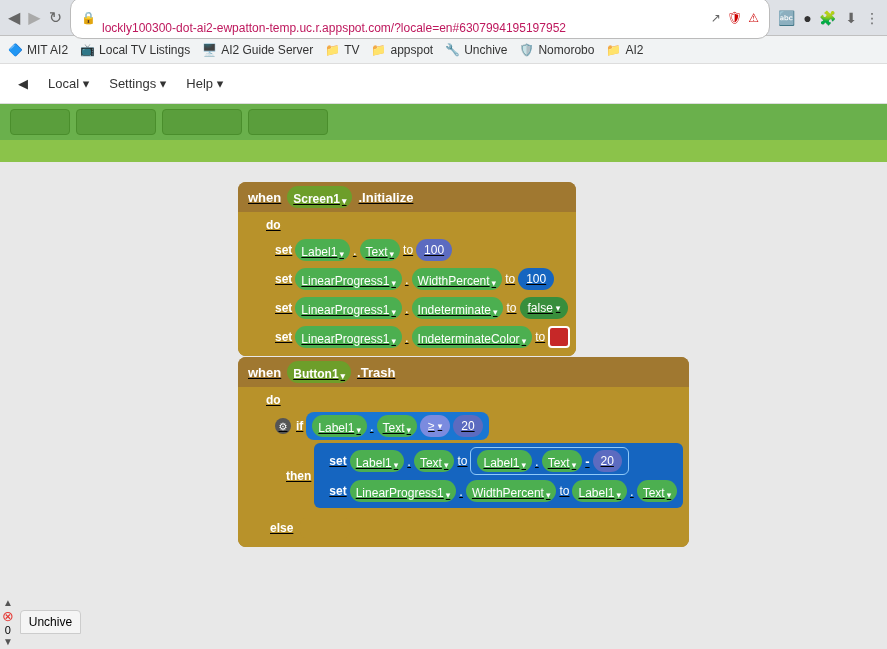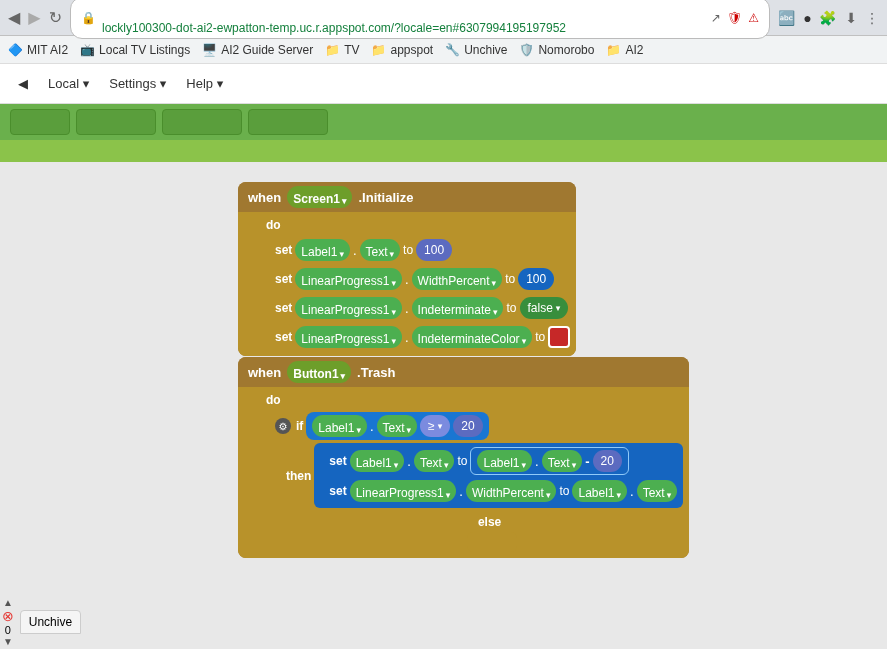--- a/index.html
+++ b/index.html
@@ -175,20 +175,21 @@
       align-items: center;
       gap: 4px;
     }
 
     .block-outer {
       background: #a07830;
       border-radius: 8px;
       padding: 0;
       display: inline-flex;
       flex-direction: column;
+      text-decoration: underline;
     }
 
     .block-header {
       background: #a07830;
       border-radius: 8px 8px 0 0;
       padding: 5px 10px;
       display: flex;
       align-items: center;
       gap: 6px;
       color: white;
@@ -230,21 +231,21 @@
 <body>
 
 <div class="browser-bar">
   <div class="browser-icons">
     <span style="color:#666;font-size:16px;">◀</span>
     <span style="color:#aaa;font-size:16px;">▶</span>
     <span style="color:#666;font-size:16px;">↻</span>
   </div>
   <div class="address-bar">
     <span style="color:#666;">🔒</span>
-    <span style="font-size:12px;color:#15803d;margin-top:20px;">lockly100300-dot-ai2-ewpatton-temp.uc.r.appspot.com/?locale=en#6307994195197952</span>
+    <span style="font-size:12px;color:#be185d;margin-top:20px;">lockly100300-dot-ai2-ewpatton-temp.uc.r.appspot.com/?locale=en#6307994195197952</span>
     <span style="color:#666;margin-left:auto;">↗</span>
     <span style="color:#c00;">🛡</span>
     <span style="color:#c00;">⚠</span>
   </div>
   <div class="browser-icons">
     <span style="color:#666;font-size:14px;">🔤</span>
     <span style="color:#333;font-size:14px;">●</span>
     <span style="color:#666;font-size:14px;">🧩</span>
     <span style="color:#666;font-size:14px;">⬇</span>
     <span style="color:#666;font-size:14px;">⋮</span>
@@ -404,21 +405,21 @@
               <span style="color:white;">.</span>
               <span class="dropdown-pill" style="background:#4caf50;">WidthPercent <span class="dropdown-arrow">▾</span></span>
               <span style="color:white;font-size:12px;">to</span>
               <span class="dropdown-pill" style="background:#4caf50;">Label1 <span class="dropdown-arrow">▾</span></span>
               <span style="color:white;">.</span>
               <span class="dropdown-pill" style="background:#4caf50;">Text <span class="dropdown-arrow">▾</span></span>
             </div>
           </div>
         </div>
 
-        <div class="inner-row" style="margin-left:30px;margin-top:4px;flex-direction:column;">
+        <div class="inner-row" style="margin-left:4px;margin-top:4px;">
           <span style="color:white;font-size:12px;font-weight:bold;">else</span>
           <div style="background:#b8922a;border-radius:6px;width:50px;height:20px;margin-left:4px;"></div>
         </div>
       </div>
     </div>
   </div>
 
   <div class="warnings-bar">
     <div style="display:flex;flex-direction:column;align-items:center;padding:2px;">
       <span style="font-size:10px;color:#555;cursor:pointer;">▲</span>

